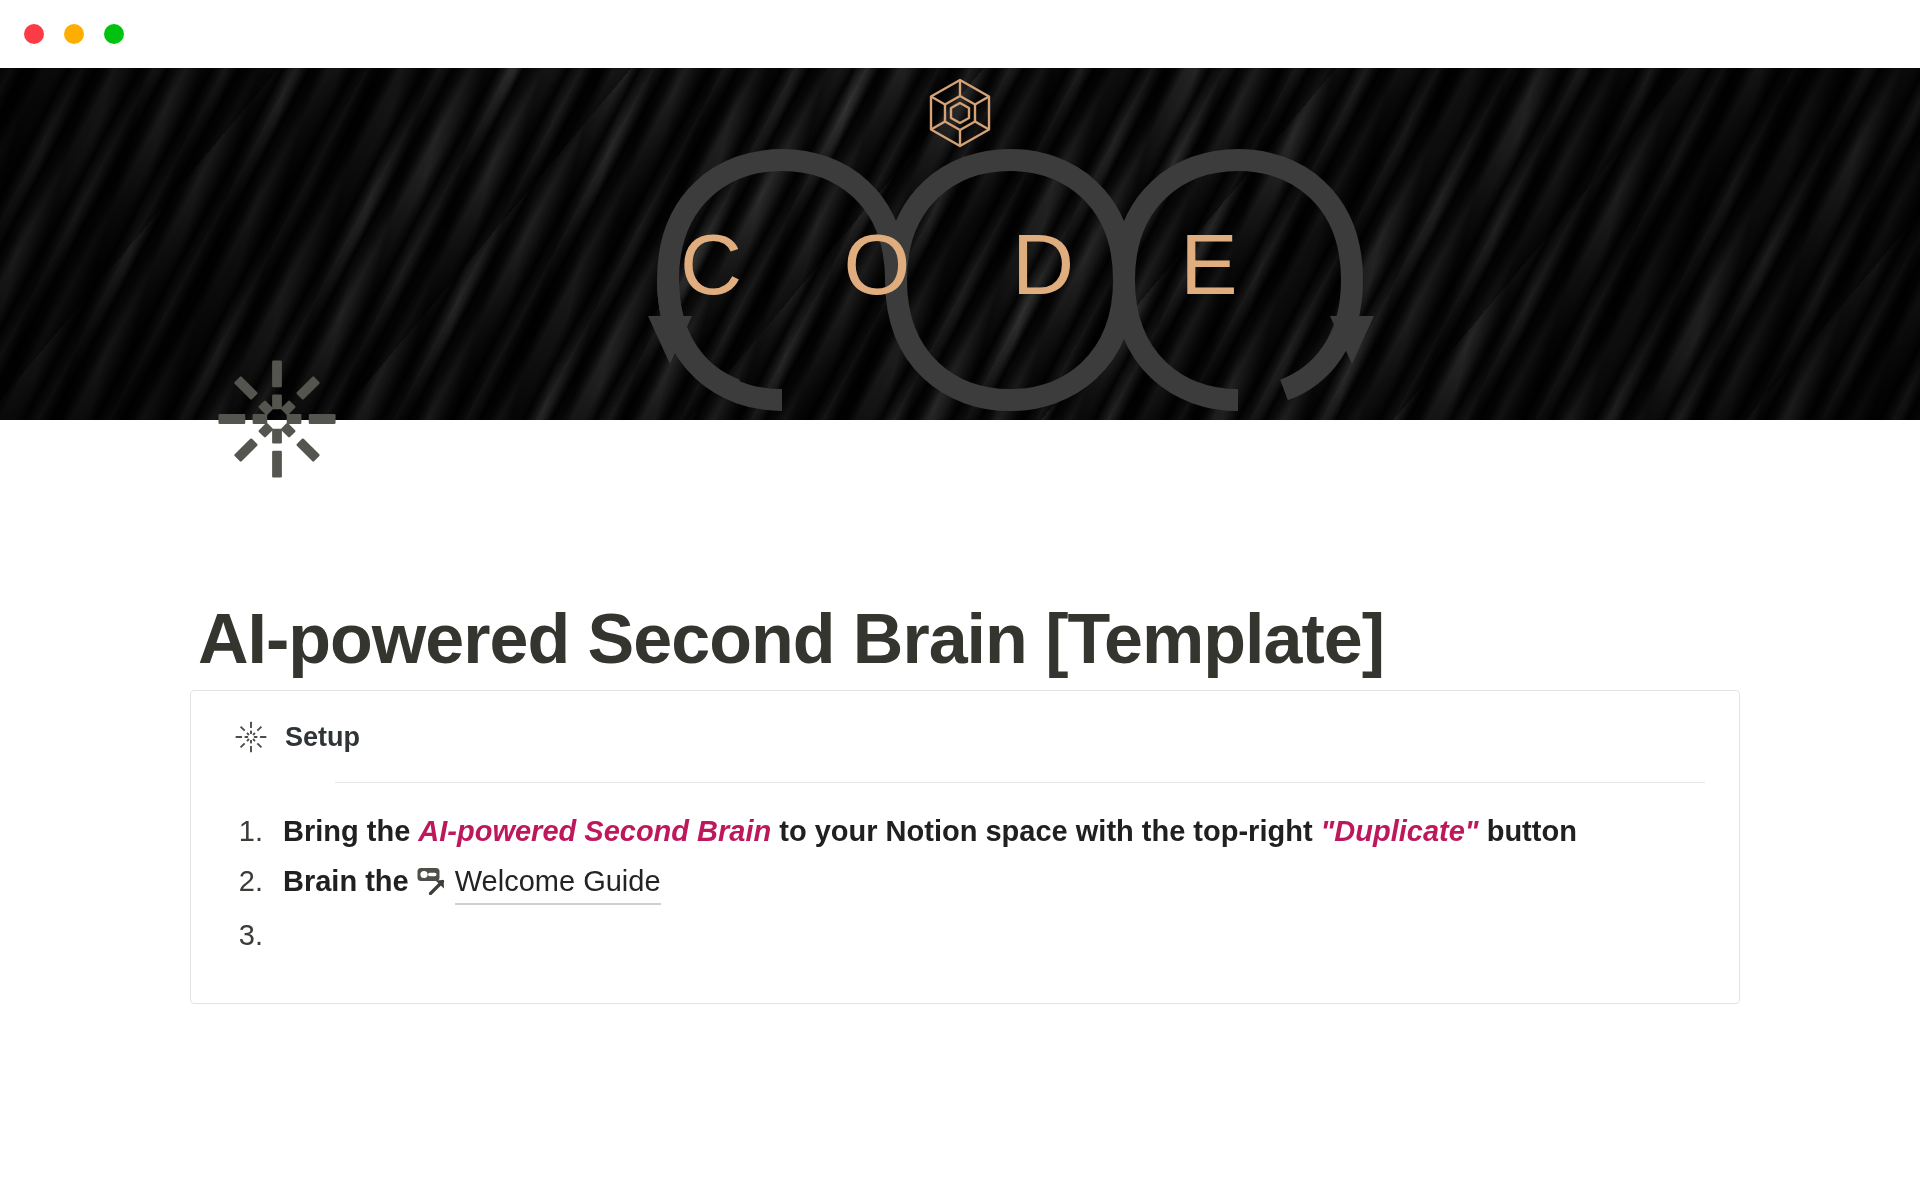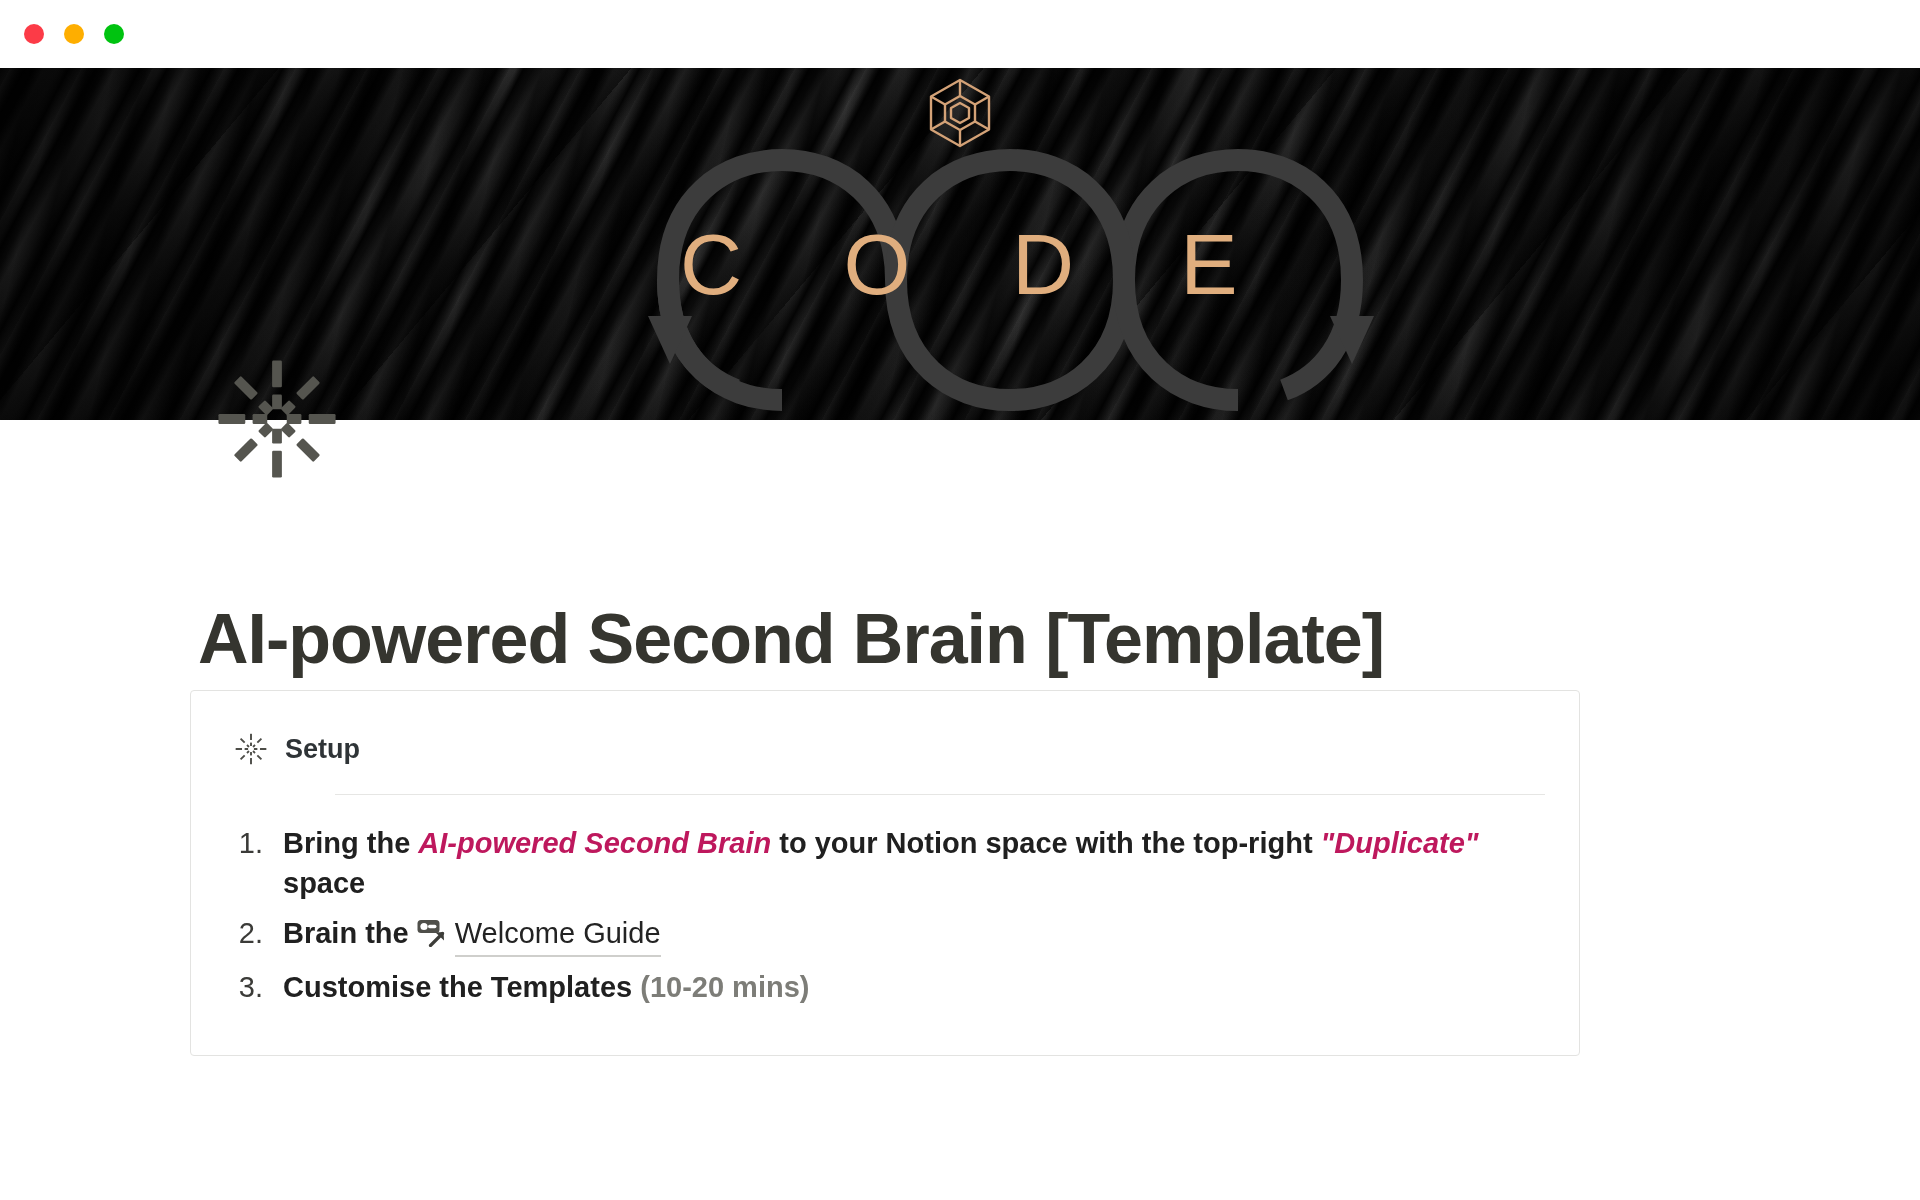--- a/index.html
+++ b/index.html
@@ -142,25 +142,25 @@
     color: #35352f;
     letter-spacing: -1px;
     white-space: nowrap;
     margin-top: 20px;
   }
 
   .callout {
     position: absolute;
     left: 190px;
     top: 270px;
-    width: 1390px;
+    width: 1550px;
     border: 1px solid #e3e3e1;
     border-radius: 4px;
     background: #ffffff;
-    padding: 42px 34px 38px 34px;
+    padding: 30px 34px 38px 34px;
   }
 
   .callout-header {
     display: flex;
     align-items: center;
     gap: 18px;
     padding-left: 10px;
   }
   .sunburst-sm { width: 32px; height: 32px; display: block; flex: none; }
   .callout-title {
@@ -349,38 +349,37 @@
         </svg>
         <span class="callout-title">Setup</span>
       </div>
 
       <div class="callout-divider"></div>
 
       <ol class="steps">
 
         <li class="step">
           <span class="step-num">1.</span>
-          <span class="step-body"><span class="b">Bring the </span><span class="bi">AI-powered Second Brain</span><span class="b"> to your Notion space with the top-right </span><span class="bi">"Duplicate"</span><span class="b"> space</span></span>
+          <span class="step-body"><span class="b">Bring the </span><span class="bi">AI-powered Second Brain</span><span class="b"> to your Notion space with the top-right </span><span class="bi">"Duplicate"</span><span class="b"> button</span></span>
         </li>
 
         <li class="step">
           <span class="step-num">2.</span>
           <span class="step-body"><span class="b">Brain the </span><span class="page-link">
                 <svg class="page-link-icon" viewBox="0 0 30 28">
               <rect x="0.5" y="1" width="22" height="13" rx="3.5" fill="#4f4f4a"></rect>
               <circle cx="7" cy="7.5" r="3.6" fill="#ffffff"></circle>
               <rect x="11" y="5.8" width="8.5" height="3.4" rx="1.7" fill="#ffffff"></rect>
               <path d="M13.5 26.5 L25.5 14.5" stroke="#3d3d39" stroke-width="3.2" stroke-linecap="round" fill="none"></path>
               <polygon points="26.5,13 27,21.5 18.5,13.5" fill="#3d3d39"></polygon>
             </svg>
                 <span class="page-link-text">Welcome Guide</span>
               </span></span>
         </li>
 
         <li class="step">
           <span class="step-num">3.</span>
-          <span class="step-body"><span class="b">Customise the Templates </span><span class="muted">(10-20 mins)</span></span>
         </li>
 
       </ol>
     </div>
   </div>
 </div>
 
 </body></html>

